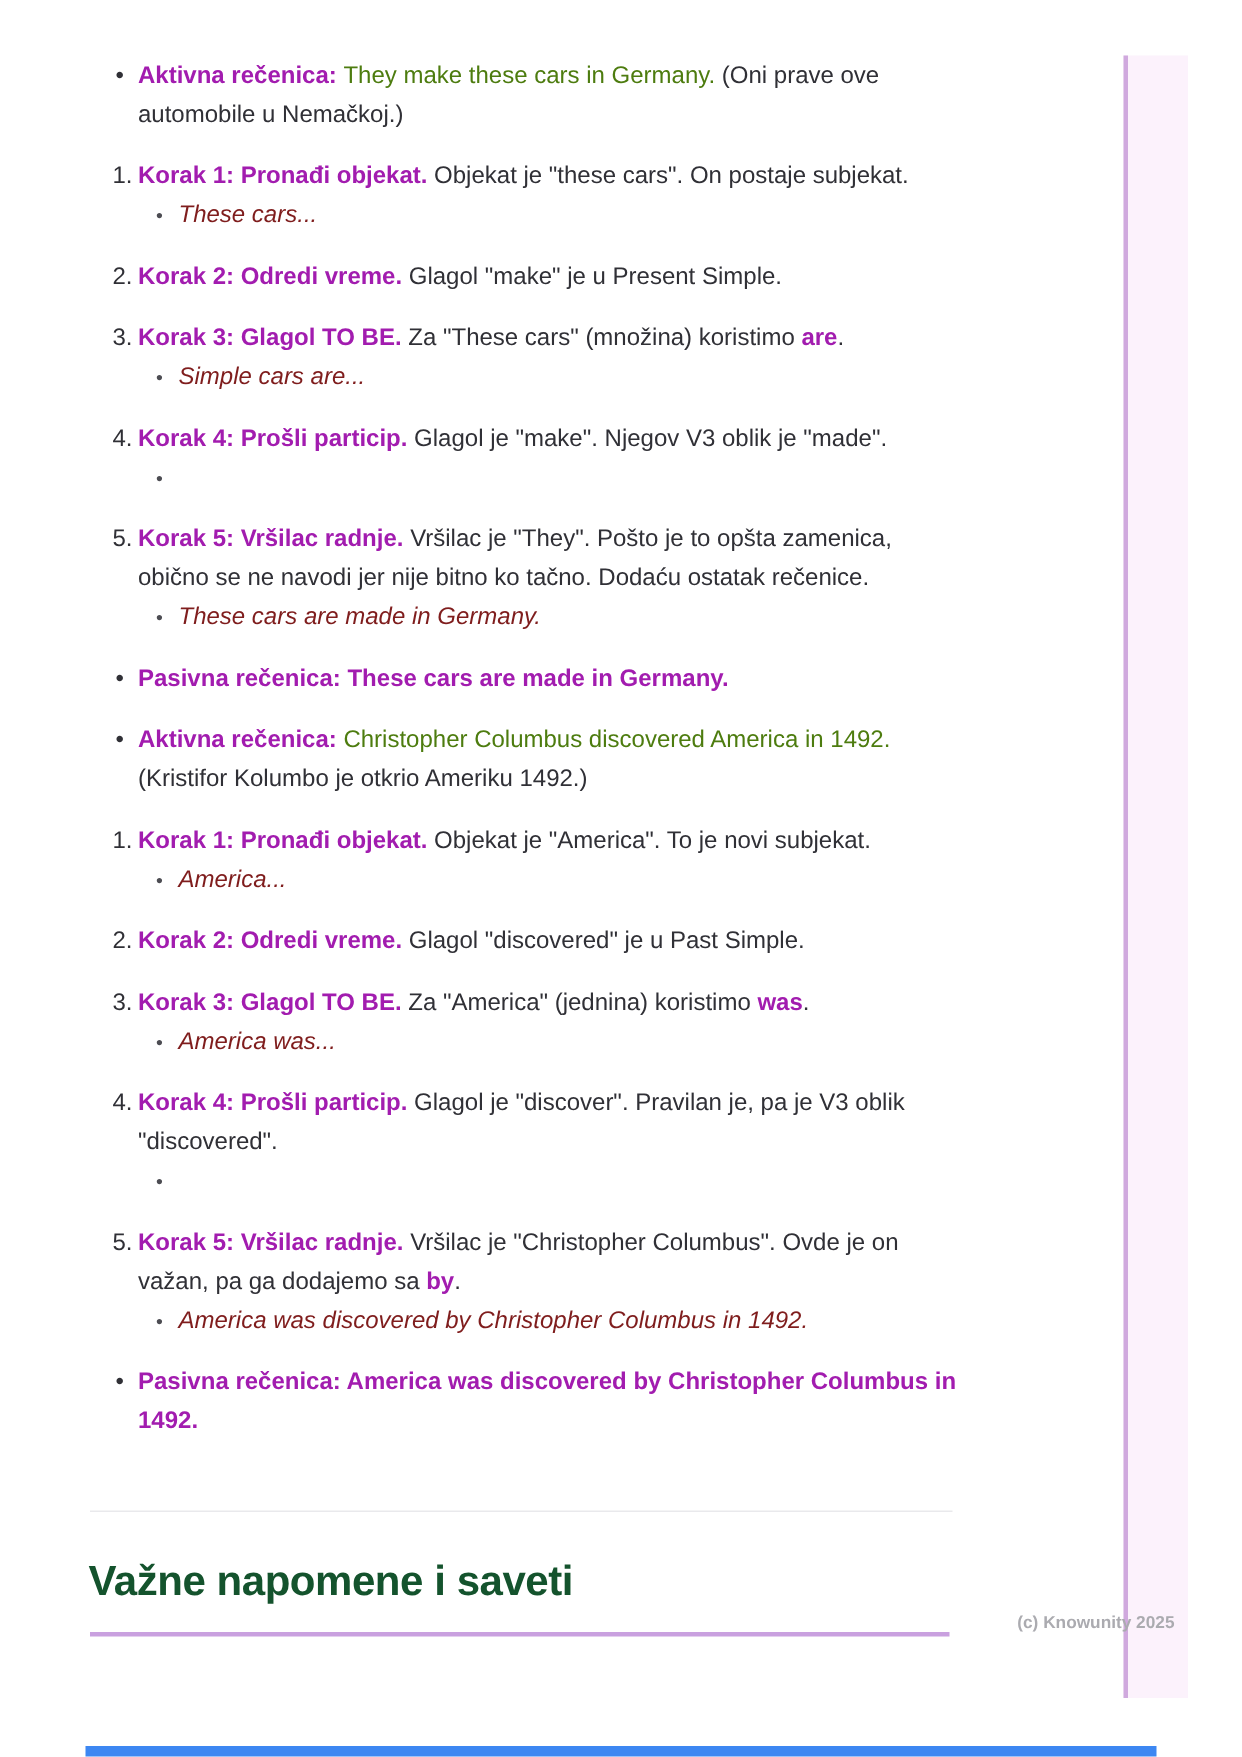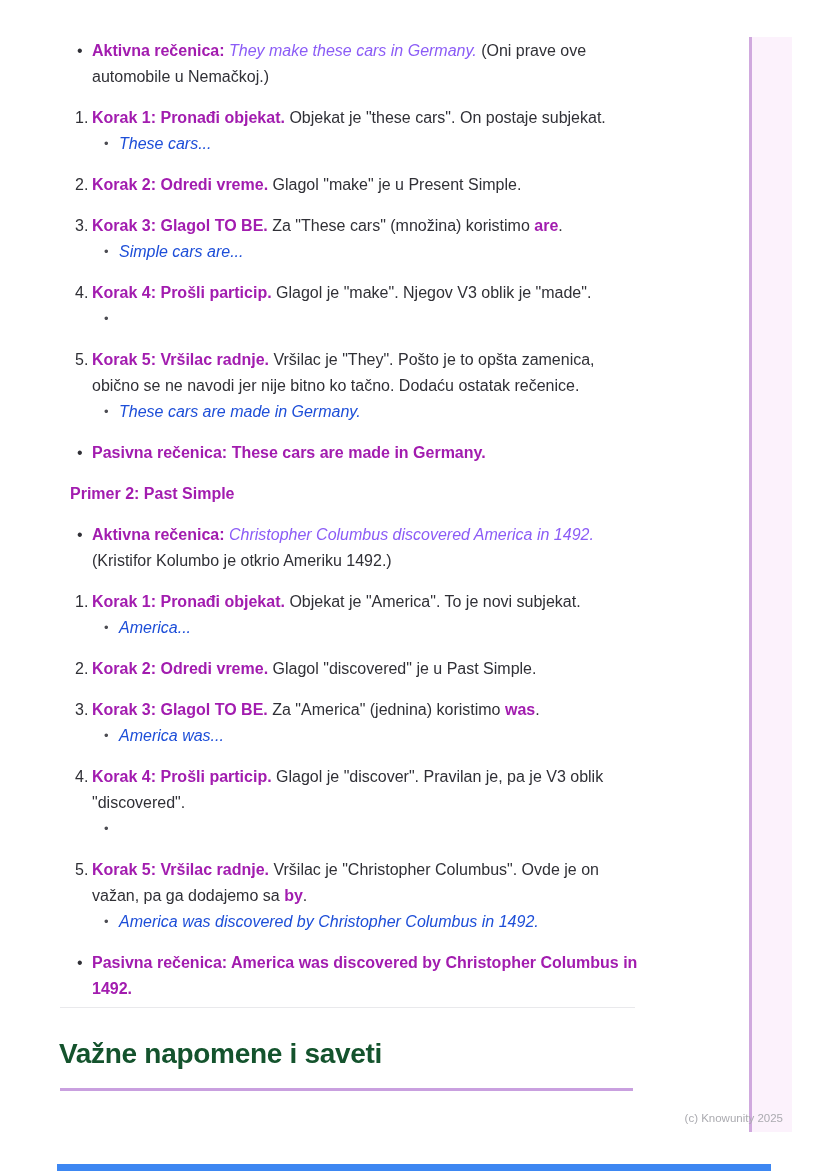--- a/index.html
+++ b/index.html
@@ -17,32 +17,32 @@
   }
   .blk{margin-bottom:15px;}
   .blk.para{margin-left:10px;}
   .li{display:flex;}
   .mk{flex:none;width:32px;padding-left:15px;box-sizing:border-box;color:#303036;}
   .mk.dot{padding-left:17px;}
   .tx{flex:1;}
   .sub{display:flex;margin-left:44px;margin-top:0;}
   .mk2{flex:none;width:15px;font-size:13px;color:#4c4c52;}
   .s-b{font-weight:700;color:#a21caf;}
-  .s-i{font-style:italic;color:#8b5cf6;text-align:center;}
+  .s-i{color:#4d7c0f;text-align:center;}
   .s-n{color:#303036;}
-  .s-sub{font-style:italic;color:#1d4ed8;}
+  .s-sub{font-style:italic;color:#7f1d1d;}
   .divider{position:absolute;left:60px;top:1007px;width:575px;height:1px;background:#e9e9ec;z-index:2;}
   .heading{
     position:absolute;left:59px;top:1038px;margin:0;z-index:2;
     font-size:28px;font-weight:700;color:#14532d;letter-spacing:-0.3px;
   }
   .heading-underline{position:absolute;left:60px;top:1088px;width:573px;height:3px;background:#c9a0df;z-index:2;}
   .footer{
-    position:absolute;top:1112px;right:45px;z-index:3;
-    font-size:11.5px;color:#ababb0;
+    position:absolute;top:1076px;right:45px;z-index:3;
+    font-size:11.5px;color:#ababb0;font-weight:bold;
   }
   .bottom-bar{position:absolute;left:57px;top:1164px;width:714px;height:7px;background:#3d87f2;z-index:2;}
 </style>
 </head>
 <body>
 
 <div class="page">
   <div class="side-strip"></div>
   <div class="content">
       <div class="blk">
@@ -95,21 +95,20 @@
           <span class="mk2">•</span>
           <span class="s-sub">These cars are made in Germany.</span>
         </div>
       </div>
       <div class="blk">
         <div class="li">
           <span class="mk dot">•</span>
           <div class="tx"><span class="s-b">Pasivna rečenica: These cars are made in Germany.</span></div>
         </div>
       </div>
-      <div class="blk para"><span class="s-b">Primer 2: Past Simple</span></div>
       <div class="blk">
         <div class="li">
           <span class="mk dot">•</span>
           <div class="tx"><span class="s-b">Aktivna rečenica: </span><span class="s-i">Christopher Columbus discovered America in 1492.</span><span class="s-n"> (Kristifor Kolumbo je otkrio Ameriku 1492.)</span></div>
         </div>
       </div>
       <div class="blk">
         <div class="li">
           <span class="mk">1.</span>
           <div class="tx"><span class="s-b">Korak 1: Pronađi objekat. </span><span class="s-n">Objekat je "America". To je novi subjekat.</span></div>

